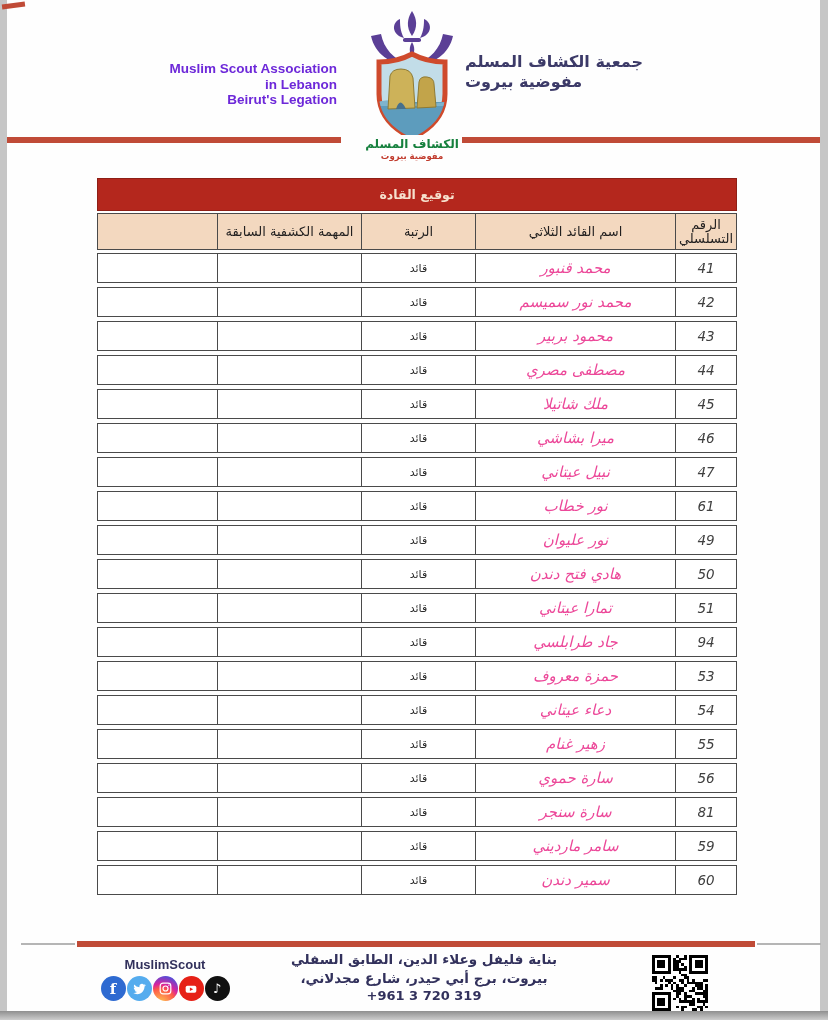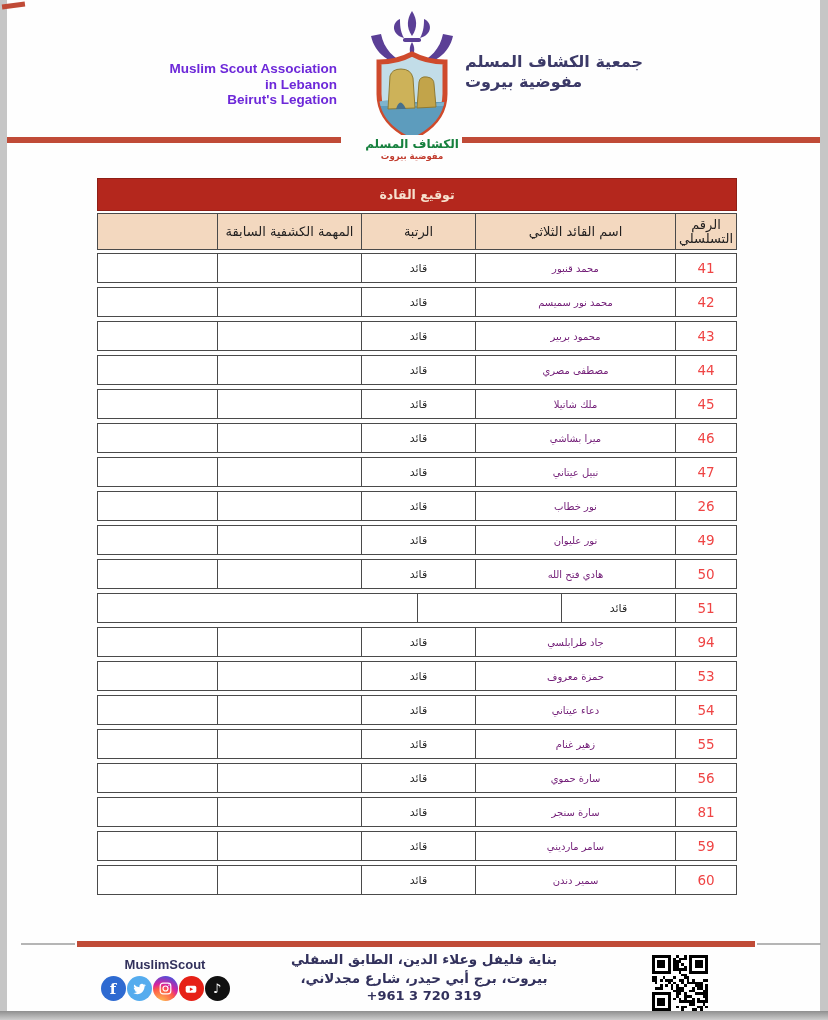--- a/index.html
+++ b/index.html
@@ -29,22 +29,22 @@
   .trow  { height:30px; margin-bottom:4px; }
   .thead > div, .trow > div { display:flex; align-items:center; justify-content:center;
             text-align:center; overflow:hidden; }
   .thead > div:not(:first-child), .trow > div:not(:first-child) { border-right:1px solid #4a4a4a; }
   .c-serial { width:60px;  flex:none; }
   .c-name   { width:200px; flex:none; }
   .c-rank   { width:114px; flex:none; }
   .c-prev   { width:144px; flex:none; }
   .c-sig    { flex:1; }
   .thead > div { font-size:13px; color:#211f1f; line-height:13.5px; padding:1px 2px; }
-  .trow .c-serial { font-size:13.5px; color:#ef4444; }
-  .trow .c-name   { font-size:10px; color:#701a75; }
+  .trow .c-serial { font-size:13.5px; color:#404040;font-style:italic; }
+  .trow .c-name   { font-size:15px; color:#ec4899;font-style:italic; }
   .trow .c-rank   { font-size:11px;   color:#2b2b2b; }
 
   
   .f-rule { position:absolute; left:70px; top:941px; width:678px; height:6px; background:#c04b37; }
   .f-rule-gray-l { position:absolute; left:14px; top:943px; width:54px; height:2px; background:#b5b5b5; }
   .f-rule-gray-r { position:absolute; left:750px; top:943px; width:64px; height:2px; background:#b5b5b5; }
   .f-brand { position:absolute; left:78px; top:957px; width:160px; text-align:center; }
   .f-brand-name { font-family:"Liberation Sans", sans-serif; font-weight:700; font-size:13px; color:#32315c; }
   .socials { display:flex; justify-content:center; margin-top:4px; }
   .soc { width:25px; height:25px; border-radius:50%; margin:0 0.5px; display:flex; align-items:center;
@@ -166,42 +166,43 @@
           <div class="c-sig"></div>
         </div>
         <div class="trow">
           <div class="c-serial">47</div>
           <div class="c-name">نبيل عيتاني</div>
           <div class="c-rank">قائد</div>
           <div class="c-prev"></div>
           <div class="c-sig"></div>
         </div>
         <div class="trow">
-          <div class="c-serial">26</div>
+          <div class="c-serial">61</div>
           <div class="c-name">نور خطاب</div>
           <div class="c-rank">قائد</div>
           <div class="c-prev"></div>
           <div class="c-sig"></div>
         </div>
         <div class="trow">
           <div class="c-serial">49</div>
           <div class="c-name">نور عليوان</div>
           <div class="c-rank">قائد</div>
           <div class="c-prev"></div>
           <div class="c-sig"></div>
         </div>
         <div class="trow">
           <div class="c-serial">50</div>
-          <div class="c-name">هادي فتح الله</div>
+          <div class="c-name">هادي فتح دندن</div>
           <div class="c-rank">قائد</div>
           <div class="c-prev"></div>
           <div class="c-sig"></div>
         </div>
         <div class="trow">
           <div class="c-serial">51</div>
+          <div class="c-name">تمارا عيتاني</div>
           <div class="c-rank">قائد</div>
           <div class="c-prev"></div>
           <div class="c-sig"></div>
         </div>
         <div class="trow">
           <div class="c-serial">94</div>
           <div class="c-name">جاد طرابلسي</div>
           <div class="c-rank">قائد</div>
           <div class="c-prev"></div>
           <div class="c-sig"></div>

